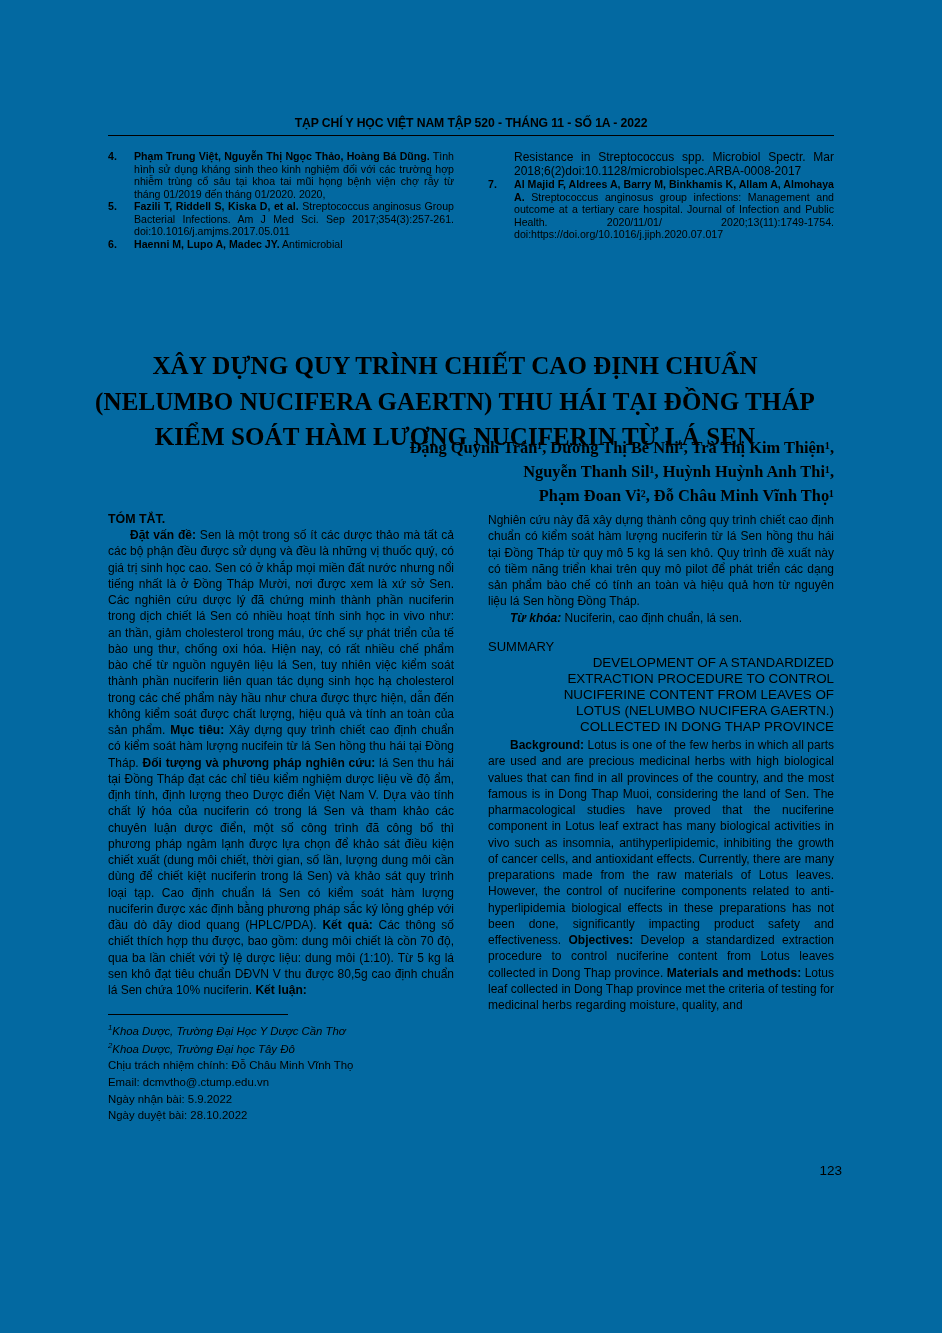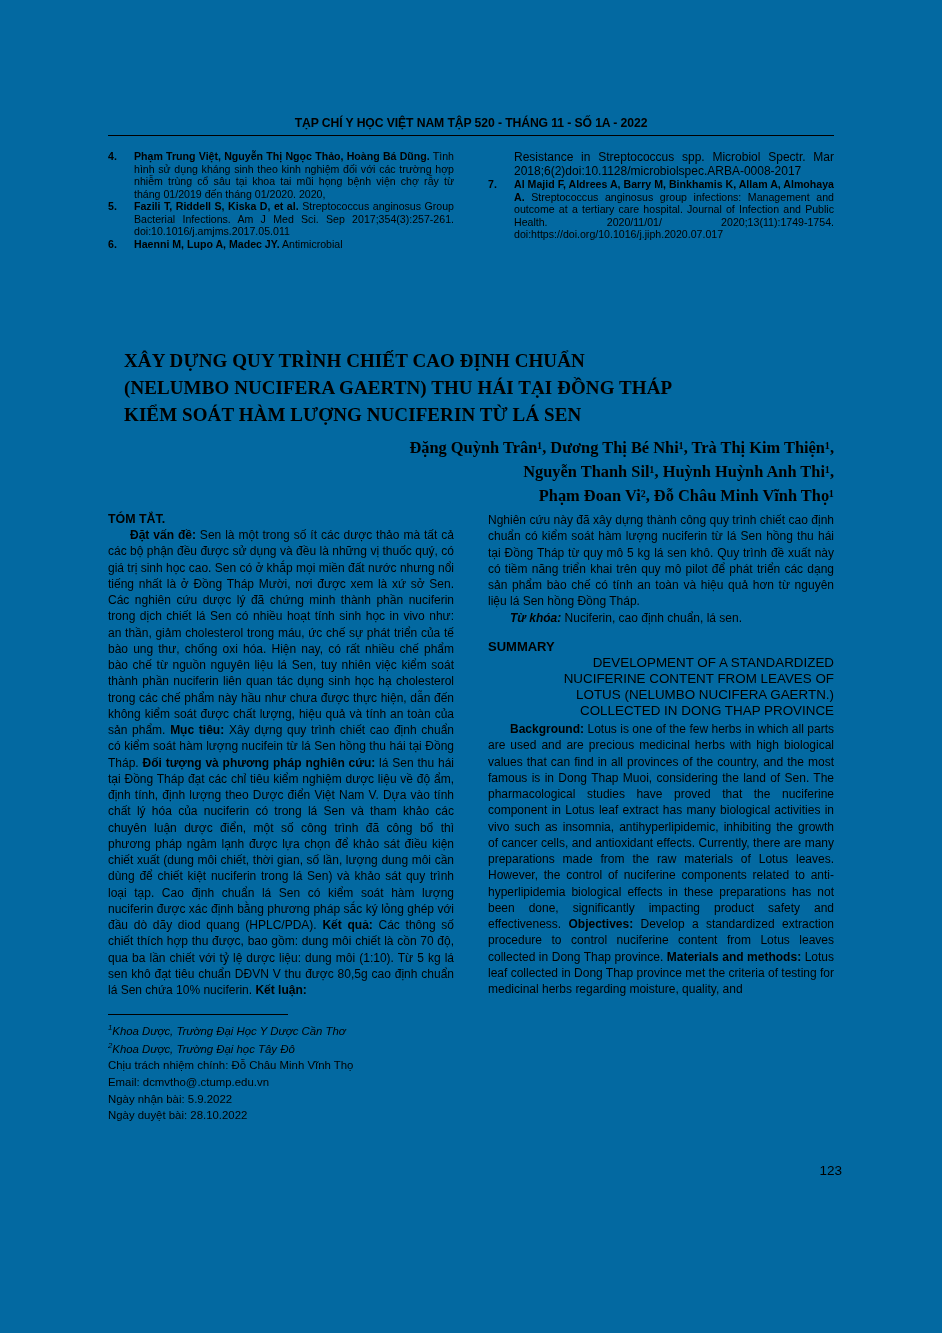--- a/index.html
+++ b/index.html
@@ -80,26 +80,27 @@
     font-family: "Liberation Sans", sans-serif;
     font-size: 12px;
     line-height: 1.18;
     text-align: justify;
     padding-left: 26px;
   }
 
   
   .title-block {
     position: absolute;
-    left: 124px;
+    left: 92px;
     top: 348px;
     width: 726px;
+    text-align: center;
     font-family: "Liberation Serif", serif;
     font-weight: bold;
-    font-size: 19px;
+    font-size: 25px;
     line-height: 1.42;
     letter-spacing: 0.1px;
   }
 
   
   .authors {
     position: absolute;
     left: 108px;
     top: 436px;
     width: 726px;
@@ -126,21 +127,21 @@
     margin: 0;
   }
   .para.noindent { text-indent: 0; }
   .para b { font-weight: bold; }
   .para i { font-style: italic; }
   .kw i  { font-weight: bold; font-style: italic; }
 
   
   .summary-label {
     font-family: "Liberation Sans", sans-serif;
-    font-weight: bold;
+    font-weight: normal;
     font-size: 13px;
     margin: 13px 0 0 0;
   }
   .summary-title {
     font-family: "Liberation Sans", sans-serif;
     font-size: 13.4px;
     line-height: 1.2;
     text-align: right;
     margin: 1px 0 2px 0;
   }
@@ -242,20 +243,21 @@
       <p class="para" id="abstract-vi-left"><b>Đặt vấn đề:</b><span> Sen là một trong số ít các dược thảo mà tất cả các bộ phận đều được sử dụng và đều là những vị thuốc quý, có giá trị sinh học cao. Sen có ở khắp mọi miền đất nước nhưng nổi tiếng nhất là ở Đồng Tháp Mười, nơi được xem là xứ sở Sen. Các nghiên cứu dược lý đã chứng minh thành phần nuciferin trong dịch chiết lá Sen có nhiều hoạt tính sinh học in vivo như: an thần, giảm cholesterol trong máu, ức chế sự phát triển của tế bào ung thư, chống oxi hóa. Hiện nay, có rất nhiều chế phẩm bào chế từ nguồn nguyên liệu lá Sen, tuy nhiên việc kiểm soát thành phần nuciferin liên quan tác dụng sinh học hạ cholesterol trong các chế phẩm này hầu như chưa được thực hiện, dẫn đến không kiểm soát được chất lượng, hiệu quả và tính an toàn của sản phẩm. </span><b>Mục tiêu:</b><span> Xây dựng quy trình chiết cao định chuẩn có kiểm soát hàm lượng nucifein từ lá Sen hồng thu hái tại Đồng Tháp. </span><b>Đối tượng và phương pháp nghiên cứu:</b><span> lá Sen thu hái tại Đồng Tháp đạt các chỉ tiêu kiểm nghiệm dược liệu về độ ẩm, định tính, định lượng theo Dược điển Việt Nam V. Dựa vào tính chất lý hóa của nuciferin có trong lá Sen và tham khảo các chuyên luận dược điển, một số công trình đã công bố thì phương pháp ngâm lạnh được lựa chọn để khảo sát điều kiện chiết xuất (dung môi chiết, thời gian, số lần, lượng dung môi cần dùng để chiết kiệt nuciferin trong lá Sen) và khảo sát quy trình loại tạp. Cao định chuẩn lá Sen có kiểm soát hàm lượng nuciferin được xác định bằng phương pháp sắc ký lỏng ghép với đầu dò dãy diod quang (HPLC/PDA). </span><b>Kết quả:</b><span> Các thông số chiết thích hợp thu được, bao gồm: dung môi chiết là cồn 70 độ, qua ba lần chiết với tỷ lệ dược liệu: dung môi (1:10). Từ 5 kg lá sen khô đạt tiêu chuẩn DĐVN V thu được 80,5g cao định chuẩn lá Sen chứa 10% nuciferin. </span><b>Kết luận:</b></p>
     </div>
 
     <div class="col col-right">
       <p class="para noindent" id="abstract-vi-right"><span> Nghiên cứu này đã xây dựng thành công quy trình chiết cao định chuẩn có kiểm soát hàm lượng nuciferin từ lá Sen hồng thu hái tại Đồng Tháp từ quy mô 5 kg lá sen khô. Quy trình đề xuất này có tiềm năng triển khai trên quy mô pilot để phát triển các dạng sản phẩm bào chế có tính an toàn và hiệu quả hơn từ nguyên liệu lá Sen hồng Đồng Tháp.</span></p>
       <p class="para kw"><i>Từ khóa:</i><span> Nuciferin, cao định chuẩn, lá sen.</span></p>
 
       <div class="summary-label">SUMMARY</div>
       <div class="summary-title">
         <div>DEVELOPMENT OF A STANDARDIZED</div>
+        <div>EXTRACTION PROCEDURE TO CONTROL</div>
         <div>NUCIFERINE CONTENT FROM LEAVES OF</div>
         <div>LOTUS (NELUMBO NUCIFERA GAERTN.)</div>
         <div>COLLECTED IN DONG THAP PROVINCE</div>
       </div>
       <p class="para" id="summary-en-body"><b>Background:</b><span> Lotus is one of the few herbs in which all parts are used and are precious medicinal herbs with high biological values that can find in all provinces of the country, and the most famous is in Dong Thap Muoi, considering the land of Sen. The pharmacological studies have proved that the nuciferine component in Lotus leaf extract has many biological activities in vivo such as insomnia, antihyperlipidemic, inhibiting the growth of cancer cells, and antioxidant effects. Currently, there are many preparations made from the raw materials of Lotus leaves. However, the control of nuciferine components related to anti-hyperlipidemia biological effects in these preparations has not been done, significantly impacting product safety and effectiveness. </span><b>Objectives:</b><span> Develop a standardized extraction procedure to control nuciferine content from Lotus leaves collected in Dong Thap province. </span><b>Materials and methods:</b><span> Lotus leaf collected in Dong Thap province met the criteria of testing for medicinal herbs regarding moisture, quality, and</span></p>
     </div>
 
   </div>
 
   <div class="footnote-rule"></div>

